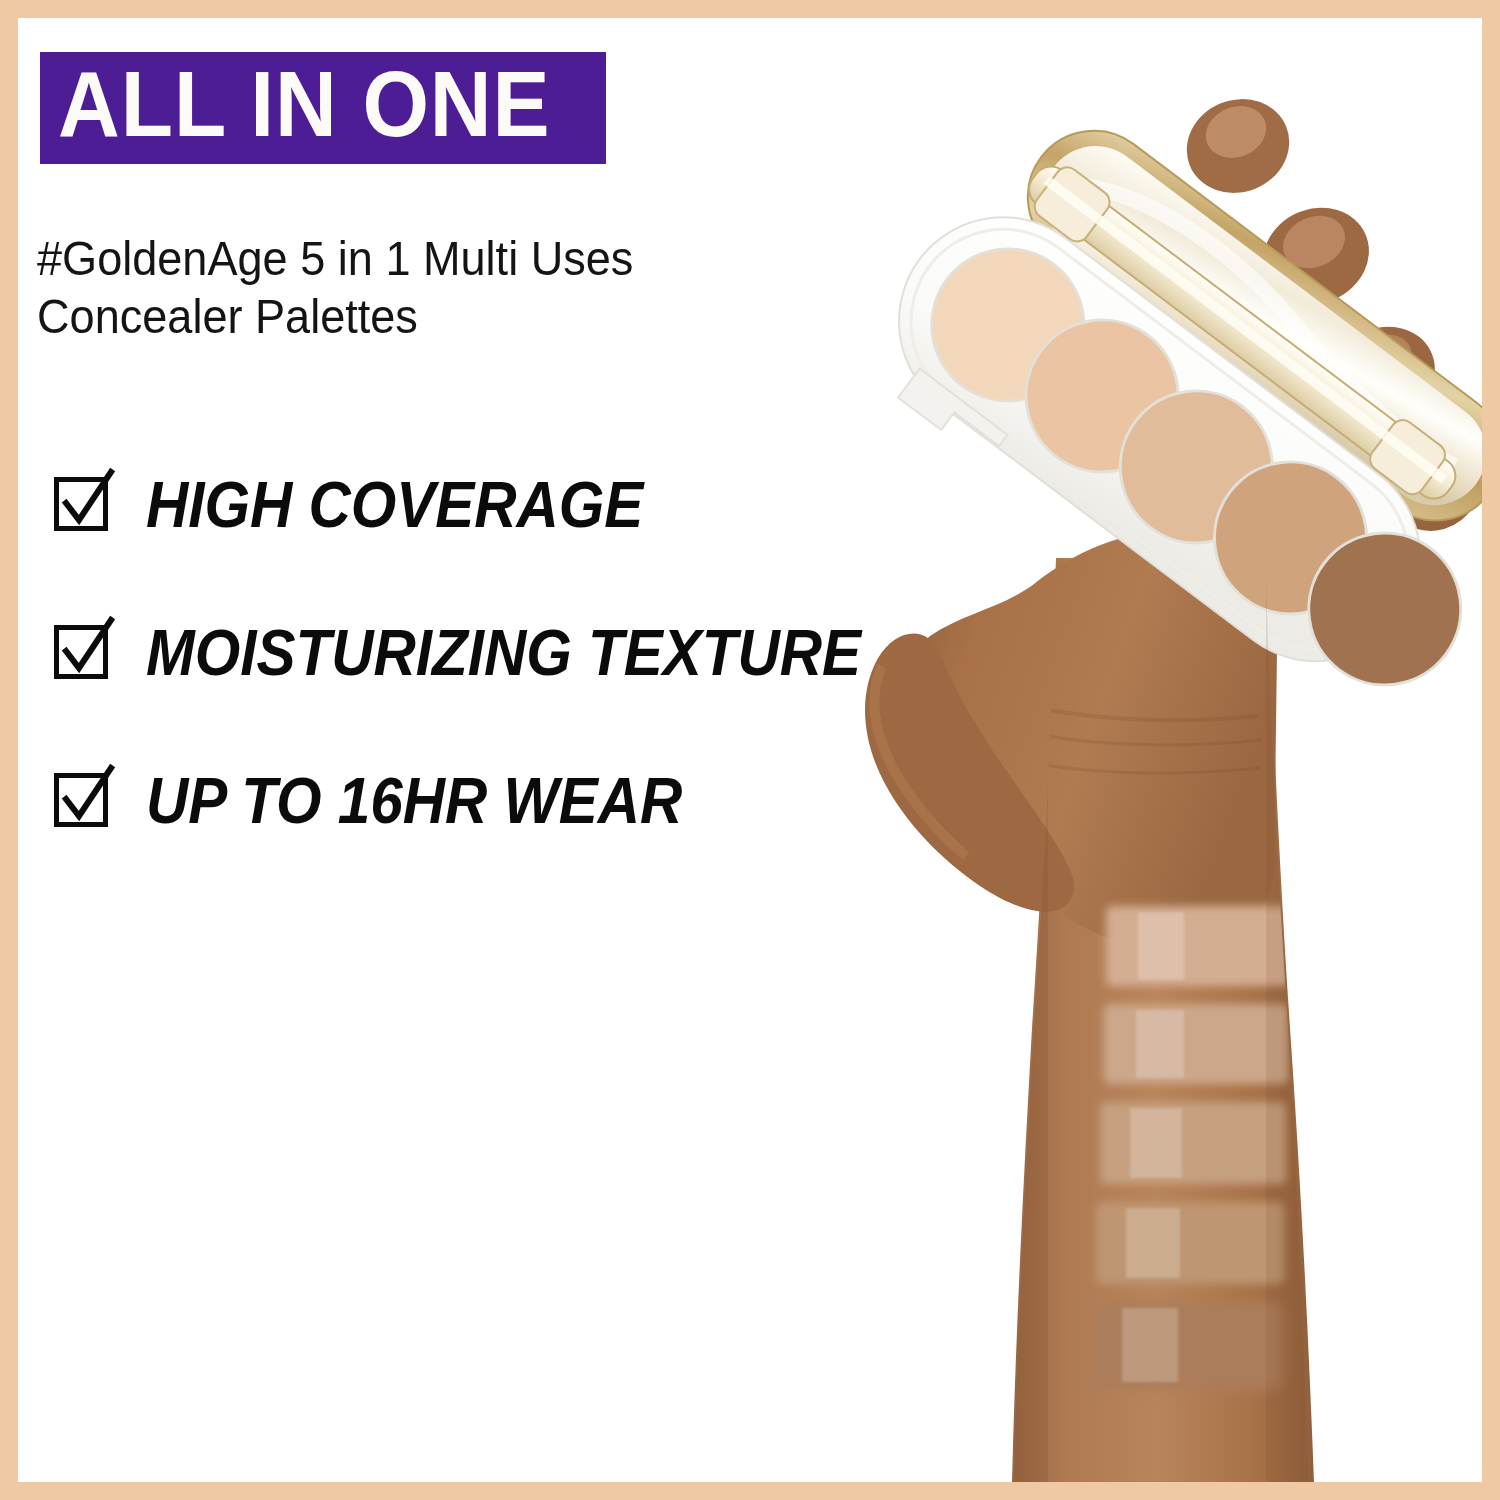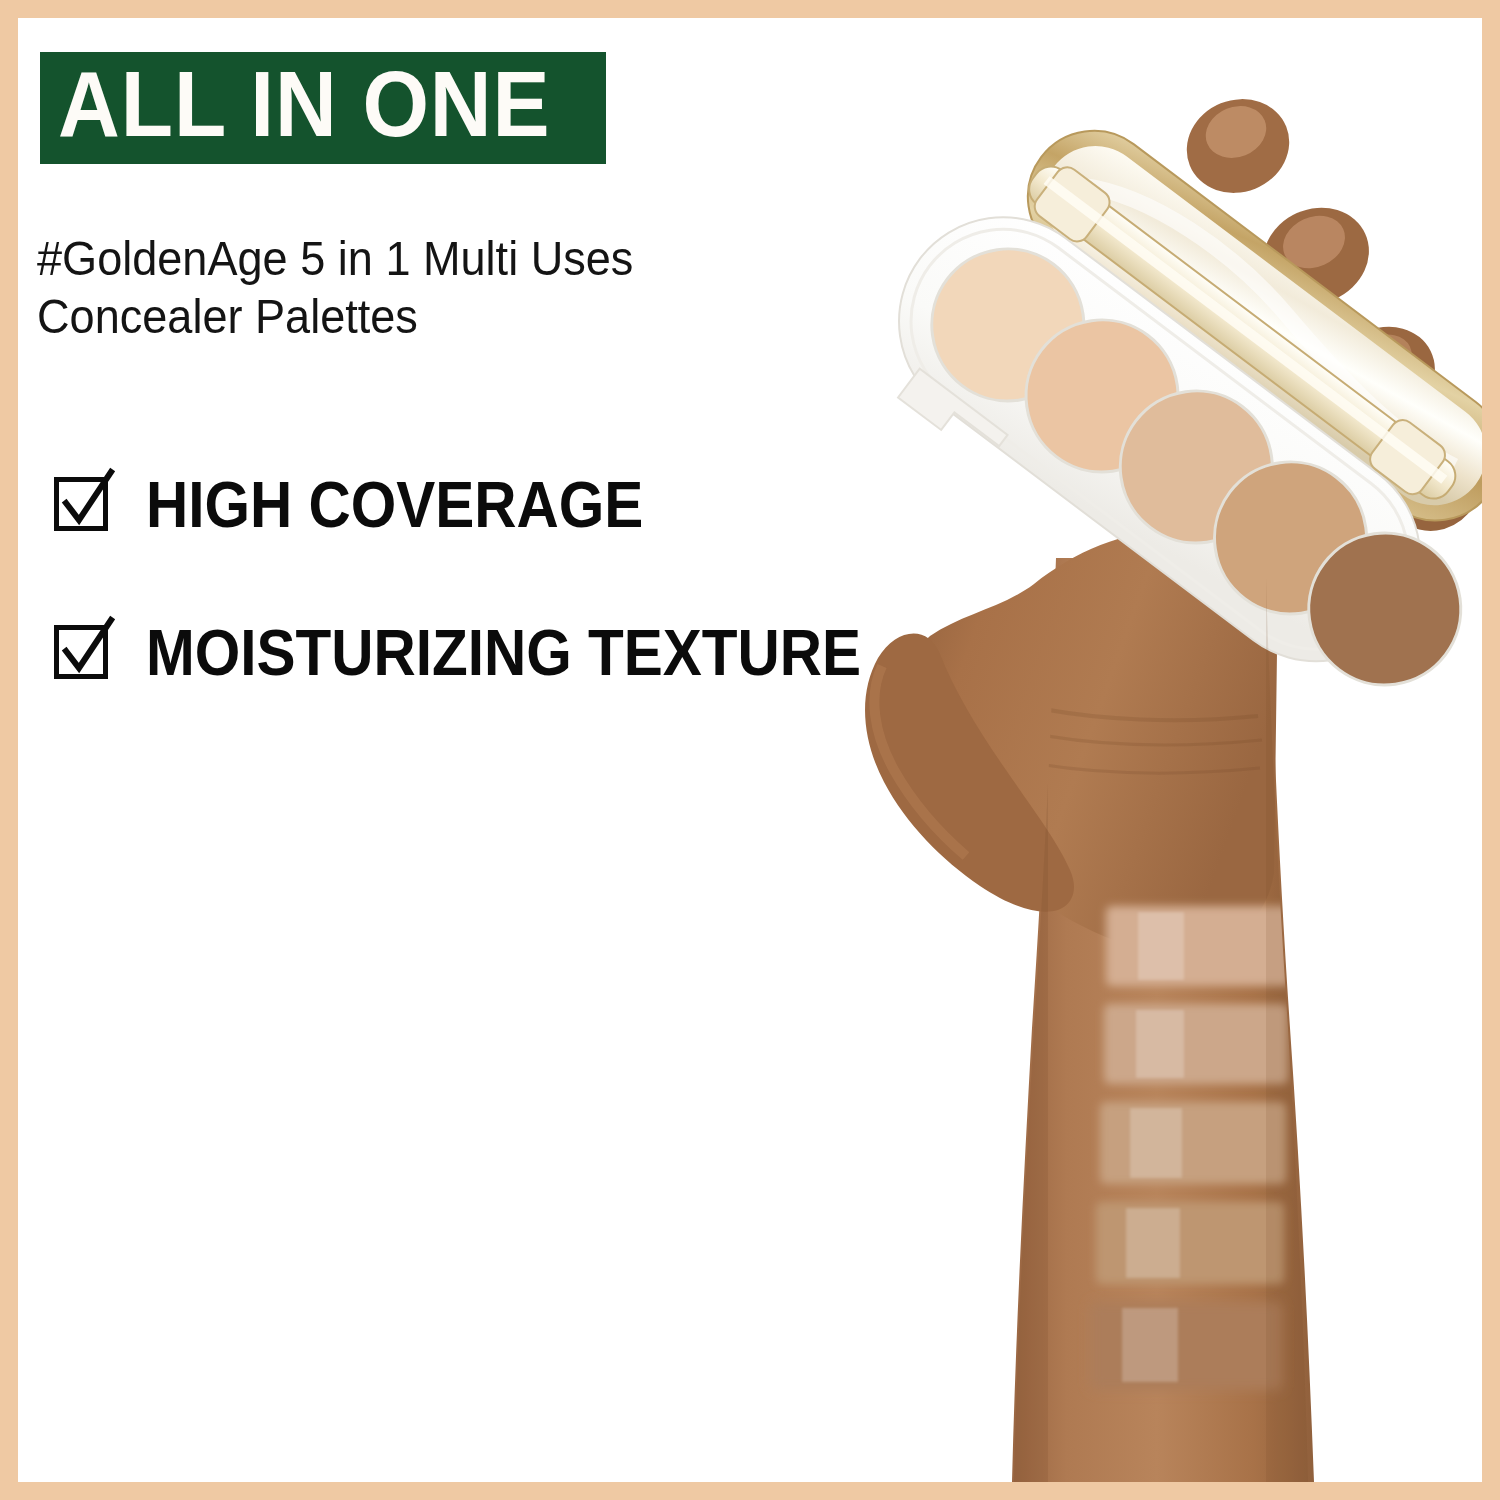--- a/index.html
+++ b/index.html
@@ -20,21 +20,21 @@
     width:1464px; height:1464px;
     background:#FFFFFF;
     overflow:hidden;
   }
 
   
   #banner {
     position:absolute;
     left:22px; top:34px;
     padding:6px 18px 12px 18px;
-    background:#14532d;
+    background:#4c1d95;
   }
   #banner-text {
     font-family:"Liberation Sans Narrow","Liberation Sans", sans-serif;
     font-weight:bold;
     font-size:92px;
     line-height:1.02;
     letter-spacing:1px;
     color:#FDFBF7;
     transform:scaleX(0.93);
     transform-origin:left center;
@@ -56,20 +56,21 @@
 
   #features {
     position:absolute;
     left:36px; top:412px;
     width:790px;
   }
   .feature {
     display:flex;
     align-items:center;
     height:148px;
+    font-style:italic;
   }
   .checkbox {
     position:relative;
     flex:0 0 auto;
     width:58px; height:58px;
     margin-right:34px;
     margin-top:-4px;
   }
   .checkbox svg { display:block; overflow:visible; }
   .feature-label {
@@ -123,20 +124,29 @@
           <svg width="58" height="58" viewBox="0 0 58 58">
             <rect x="2.5" y="6.5" width="49" height="49" fill="none" stroke="#0B0B0B" stroke-width="5"></rect>
             <path d="M12 30 L25 47 L57 -1" fill="none" stroke="#0B0B0B" stroke-width="6" stroke-linecap="square"></path>
           </svg>
         </span>
         <span class="feature-label">MOISTURIZING TEXTURE</span>
       </div>
 
 
 
+      <div class="feature">
+        <span class="checkbox">
+          <svg width="58" height="58" viewBox="0 0 58 58">
+            <rect x="2.5" y="6.5" width="49" height="49" fill="none" stroke="#0B0B0B" stroke-width="5"></rect>
+            <path d="M12 30 L25 47 L57 -1" fill="none" stroke="#0B0B0B" stroke-width="6" stroke-linecap="square"></path>
+          </svg>
+        </span>
+        <span class="feature-label">UP TO 16HR WEAR</span>
+      </div>
 
     </div>
 
     <div id="photo">
       <svg width="644" height="1464" viewBox="0 0 644 1464">
         <defs>
           <linearGradient id="skinG" x1="0" y1="0" x2="1" y2="0">
             <stop offset="0" stop-color="#9A6642"></stop>
             <stop offset="0.18" stop-color="#AF7A52"></stop>
             <stop offset="0.48" stop-color="#B8845B"></stop>

